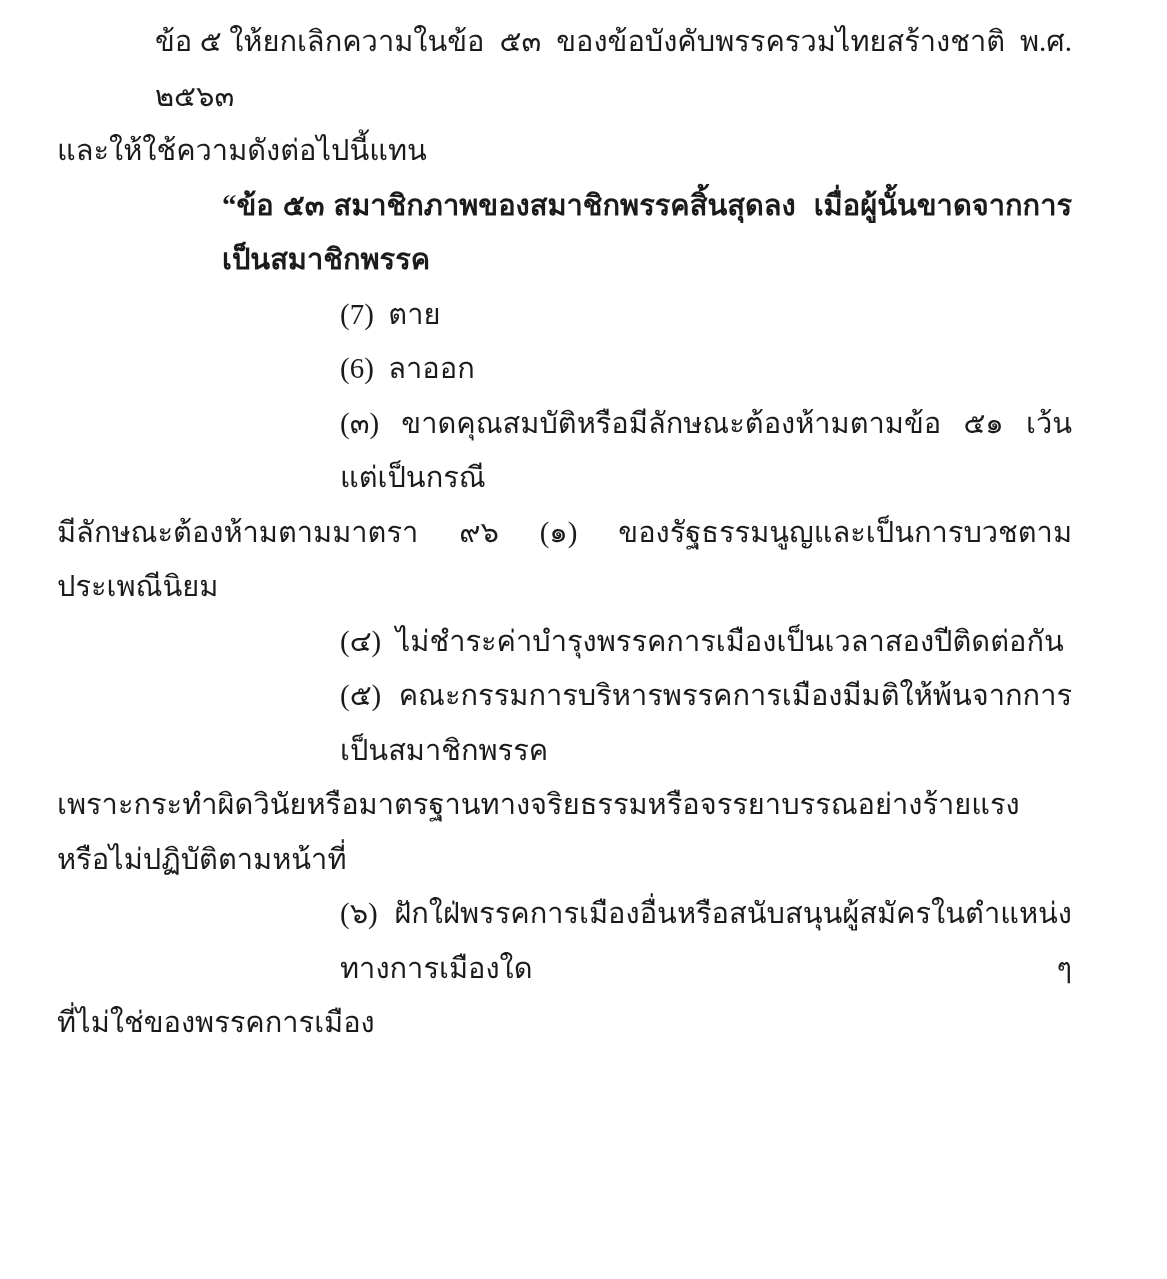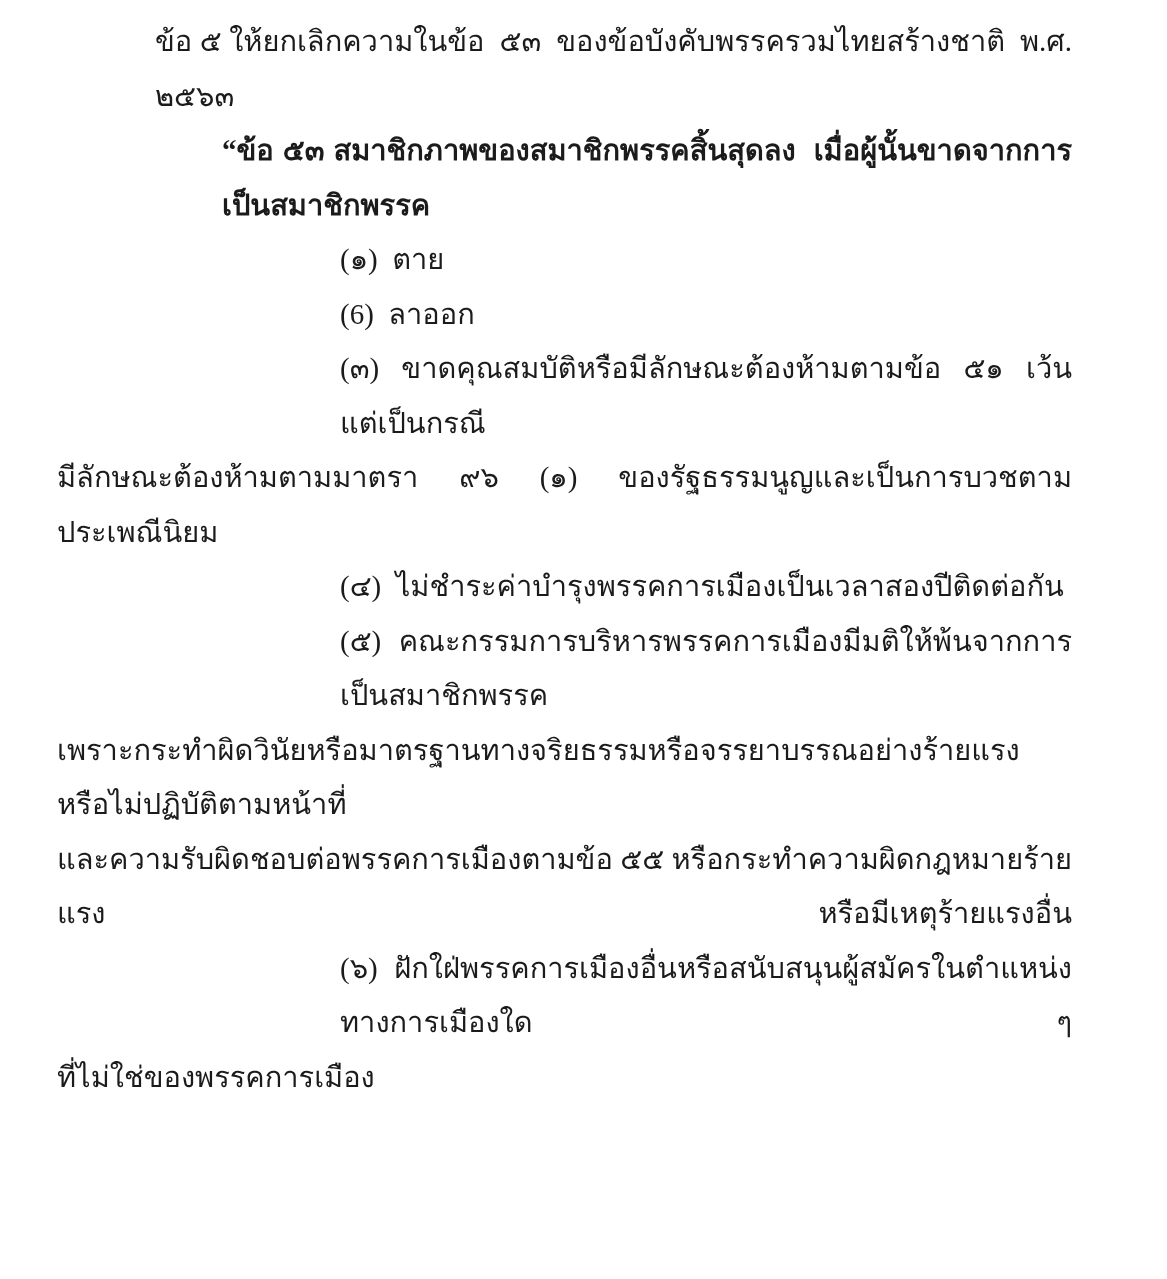--- a/index.html
+++ b/index.html
@@ -36,24 +36,24 @@
   .line.just {
     text-align: justify;
     text-align-last: justify;
   }
 </style>
 </head>
 <body>
 
 <div class="page">
 <div class="line p1 just">ข้อ ๕ ให้ยกเลิกความในข้อ  ๕๓  ของข้อบังคับพรรครวมไทยสร้างชาติ  พ.ศ. ๒๕๖๓</div>
+    <div class="line flush">และให้ใช้ความดังต่อไปนี้แทน</div>
     <div class="line p2 just">“ข้อ ๕๓ สมาชิกภาพของสมาชิกพรรคสิ้นสุดลง  เมื่อผู้นั้นขาดจากการเป็นสมาชิกพรรค</div>
-    <div class="line li">(๑)  ตาย</div>
+    <div class="line li">(7)  ตาย</div>
     <div class="line li">(6)  ลาออก</div>
     <div class="line li just">(๓)  ขาดคุณสมบัติหรือมีลักษณะต้องห้ามตามข้อ  ๕๑  เว้นแต่เป็นกรณี</div>
     <div class="line flush just">มีลักษณะต้องห้ามตามมาตรา  ๙๖  (๑)  ของรัฐธรรมนูญและเป็นการบวชตามประเพณีนิยม</div>
     <div class="line li">(๔)  ไม่ชำระค่าบำรุงพรรคการเมืองเป็นเวลาสองปีติดต่อกัน</div>
     <div class="line li just">(๕)  คณะกรรมการบริหารพรรคการเมืองมีมติให้พ้นจากการเป็นสมาชิกพรรค</div>
     <div class="line flush just">เพราะกระทำผิดวินัยหรือมาตรฐานทางจริยธรรมหรือจรรยาบรรณอย่างร้ายแรง  หรือไม่ปฏิบัติตามหน้าที่</div>
-    <div class="line flush just">และความรับผิดชอบต่อพรรคการเมืองตามข้อ ๕๕ หรือกระทำความผิดกฎหมายร้ายแรง  หรือมีเหตุร้ายแรงอื่น</div>
     <div class="line li just">(๖)  ฝักใฝ่พรรคการเมืองอื่นหรือสนับสนุนผู้สมัครในตำแหน่งทางการเมืองใด ๆ</div>
     <div class="line flush">ที่ไม่ใช่ของพรรคการเมือง</div>
   </div>
 
 </body></html>

